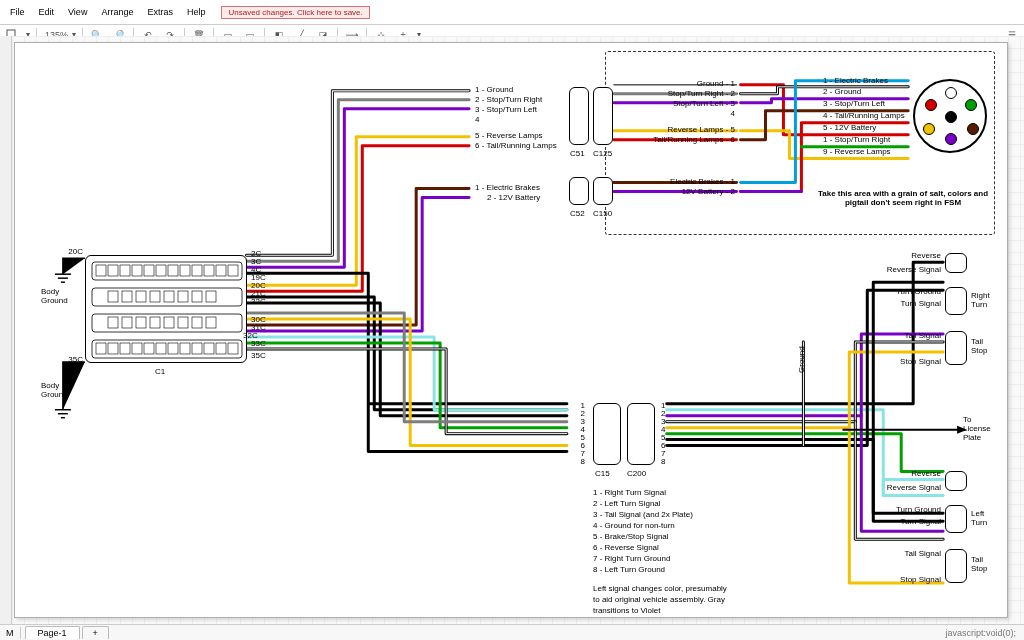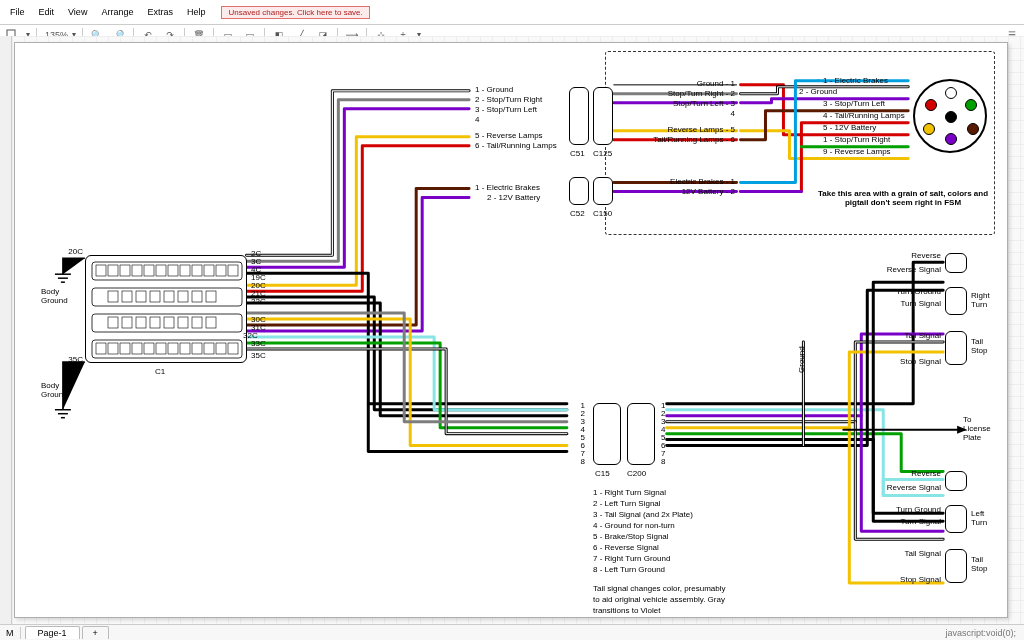--- a/index.html
+++ b/index.html
@@ -312,21 +312,21 @@
     <div class="lbl lblr" style="left:620px; top:36px; width:100px;">Ground - 1</div>
     <div class="lbl lblr" style="left:620px; top:46px; width:100px;">Stop/Turn Right - 2</div>
     <div class="lbl lblr" style="left:620px; top:56px; width:100px;">Stop/Turn Left - 3</div>
     <div class="lbl lblr" style="left:620px; top:66px; width:100px;">4</div>
     <div class="lbl lblr" style="left:620px; top:82px; width:100px;text-align:right;">Reverse Lamps - 5</div>
     <div class="lbl lblr" style="left:620px; top:92px; width:100px;">Tail/Running Lamps - 6</div>
     <div class="lbl lblr" style="left:620px; top:134px; width:100px;">Electric Brakes - 1</div>
     <div class="lbl lblr" style="left:620px; top:144px; width:100px;">12V Battery - 2</div>
 
     <div class="lbl" style="left:808px; top:33px;">1 - Electric Brakes</div>
-    <div class="lbl" style="left:784px; top:44px;">2 - Ground</div>
+    <div class="lbl" style="left:808px; top:44px;">2 - Ground</div>
     <div class="lbl" style="left:808px; top:56px;">3 - Stop/Turn Left</div>
     <div class="lbl" style="left:808px; top:68px;">4 - Tail/Running Lamps</div>
     <div class="lbl" style="left:808px; top:80px;">5 - 12V Battery</div>
     <div class="lbl" style="left:808px; top:92px;">1 - Stop/Turn Right</div>
     <div class="lbl" style="left:808px; top:104px;">9 - Reverse Lamps</div>
     <div class="note" style="left:800px; top:146px; width:176px; text-align:center; font-weight:bold;">Take this area with a grain of salt, colors and pigtail don't seem right in FSM</div>
 
     <div class="lbl lblr" style="left:556px; top:358px; width:14px;">1</div>
     <div class="lbl lblr" style="left:556px; top:366px; width:14px;">2</div>
     <div class="lbl lblr" style="left:556px; top:374px; width:14px;">3</div>
@@ -346,21 +346,21 @@
 
     <div class="note" style="left:578px; top:444px; width:140px; line-height:11px;">
       <div>1 - Right Turn Signal</div>
         <div>2 - Left Turn Signal</div>
         <div>3 - Tail Signal (and 2x Plate)</div>
       <div>4 - Ground for non-turn</div>
         <div>5 - Brake/Stop Signal</div>
         <div>6 - Reverse Signal</div>
       <div>7 - Right Turn Ground</div>
         <div>8 - Left Turn Ground</div>
-      <div style="margin-top:8px;">Tail signal changes color, presumably to aid original vehicle assembly. Gray transitions to Violet</div>
+      <div style="margin-top:8px;">Left signal changes color, presumably to aid original vehicle assembly. Gray transitions to Violet</div>
     </div>
 
     <div class="lbl lblr" style="left:856px; top:208px; width:70px;">Reverse</div>
     <div class="lbl lblr" style="left:840px; top:222px; width:86px;">Reverse Signal</div>
     <div class="lbl lblr" style="left:840px; top:244px; width:86px;">Turn Ground</div>
     <div class="lbl lblr" style="left:840px; top:256px; width:86px;">Turn Signal</div>
     <div class="lbl" style="left:956px; top:248px; white-space:pre-line;">Right
 Turn</div>
     <div class="lbl lblr" style="left:840px; top:288px; width:86px;">Tail Signal</div>
     <div class="lbl" style="left:956px; top:294px; white-space:pre-line;">Tail

